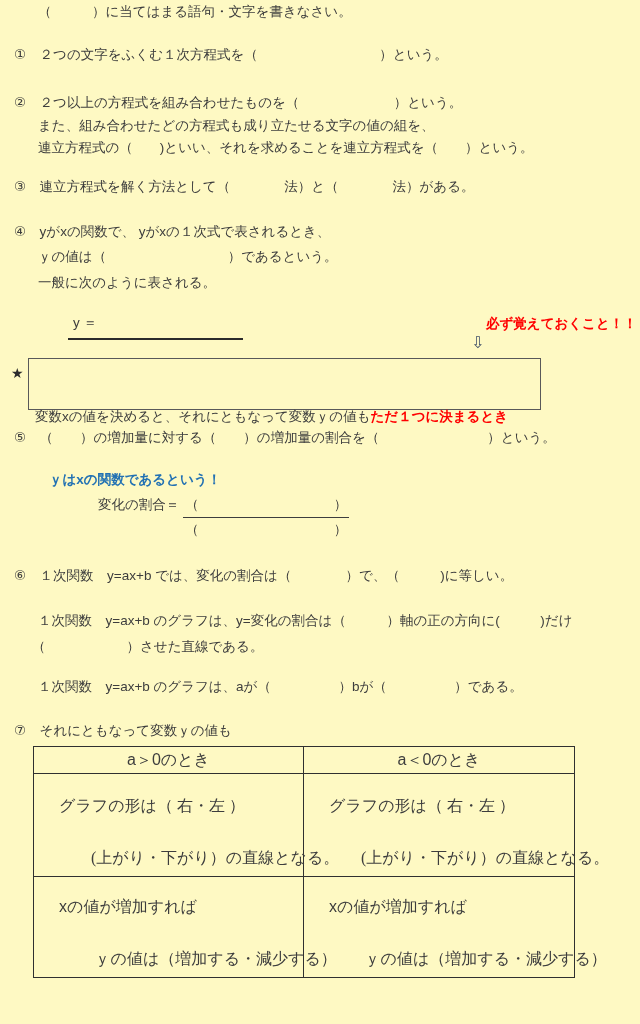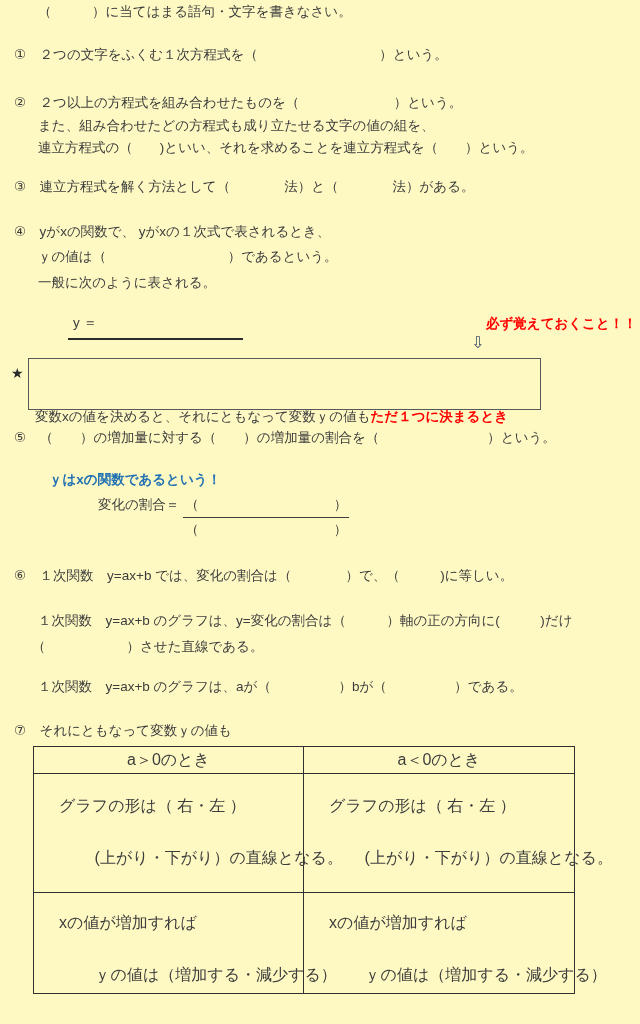--- a/index.html
+++ b/index.html
@@ -28,21 +28,21 @@
   .frac .den{padding:3px 2px 0 2px;}
   table.wtab{
     position:absolute;left:33px;top:746px;width:539px;
     border-collapse:collapse;table-layout:fixed;
     font-size:16px;color:#3d3d3d;
   }
   table.wtab td{border:1.5px solid #303030;vertical-align:top;}
   table.wtab td.hd{height:24px;text-align:center;vertical-align:middle;padding:1px 0;}
   table.wtab td.c1{width:269px;}
   table.wtab td.c2{width:270px;}
-  .cellpad{padding:18px 4px 20px 24px;line-height:26px;white-space:pre;}
+  .cellpad{padding:18px 4px 4px 24px;line-height:26px;white-space:pre;font-family:Liberation Serif, serif;}
   .cellpad2{padding:16px 4px 4px 24px;line-height:26px;white-space:pre;}
   .r1{height:92px;}
   .r2{height:84px;}
 </style>
 </head>
 <body>
 
 <div class="page">
 
   <div class="ln" style="left:38px;top:4px">（　　　）に当てはまる語句・文字を書きなさい。</div>

